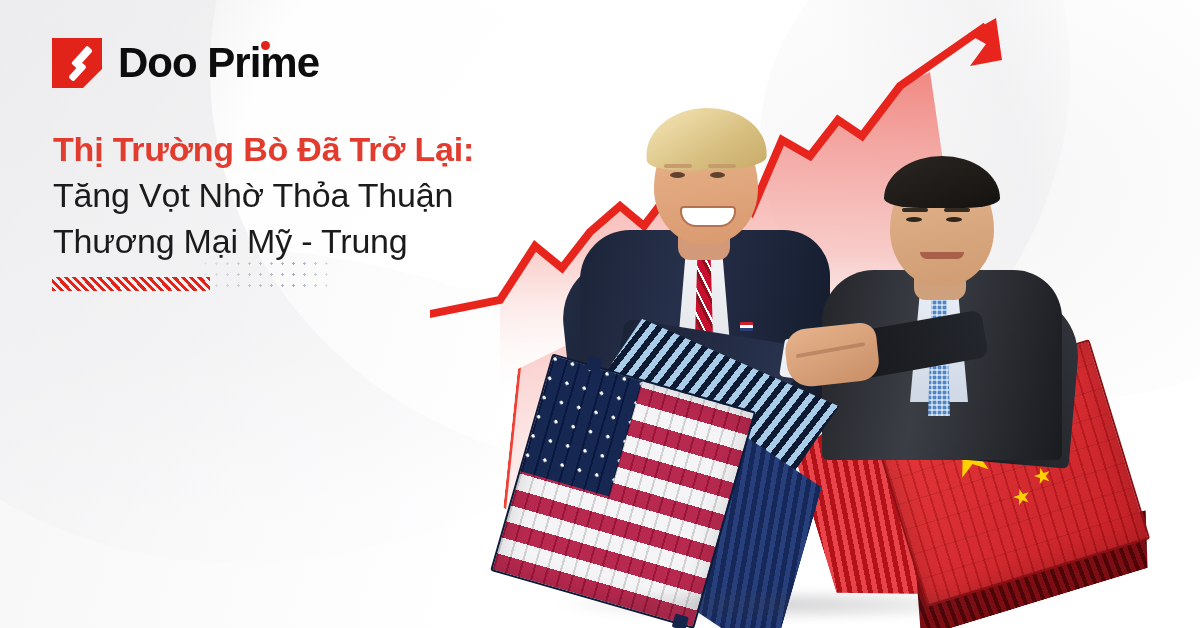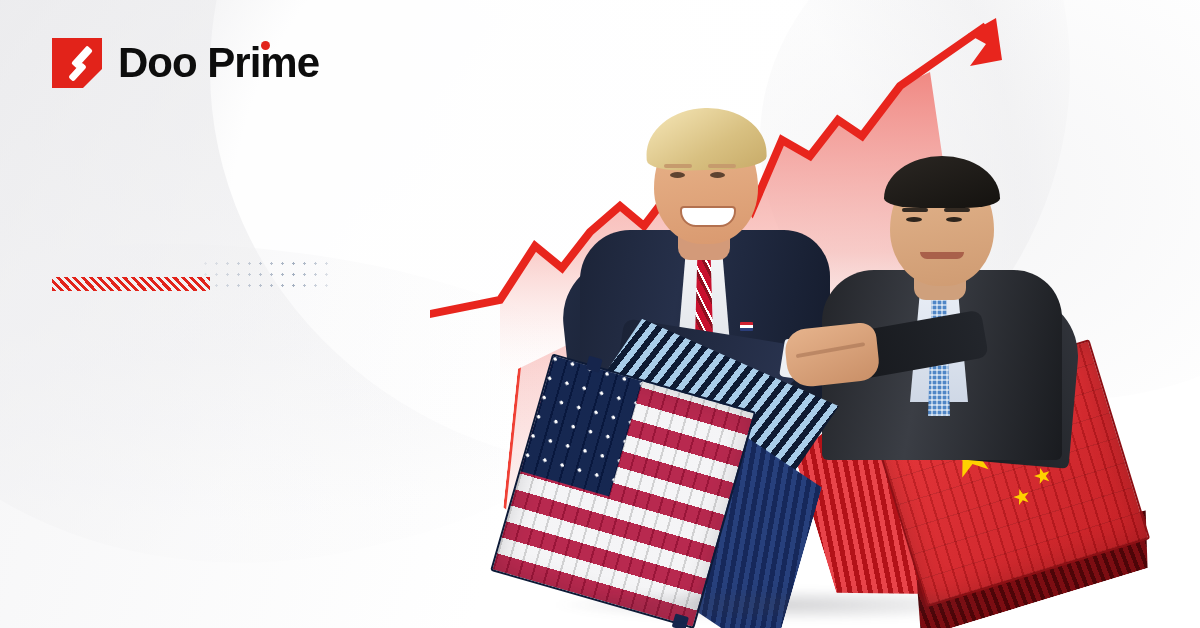--- a/index.html
+++ b/index.html
@@ -328,20 +328,25 @@
     <div class="logo-mark">
       <span class="nib-a"></span>
       <span class="nib-b"></span>
     </div>
     <div class="logo-word">
       <span>Doo Prime</span>
       <span class="logo-dot"></span>
     </div>
   </div>
 
+  <div id="headline">
+    <div class="h-line accent">Thị Trường Bò Đã Trở Lại:</div>
+    <div class="h-line plain">Tăng Vọt Nhờ Thỏa Thuận</div>
+    <div class="h-line plain">Thương Mại Mỹ - Trung</div>
+  </div>
 
   <div id="dot-grid"></div>
   <div id="stripe-bar"></div>
 
 
   <div id="artwork">
 
     <svg id="chart" viewBox="0 0 770 400" preserveAspectRatio="none">
       <defs>
         <linearGradient id="areaFade" x1="0" y1="0" x2="0" y2="1">

